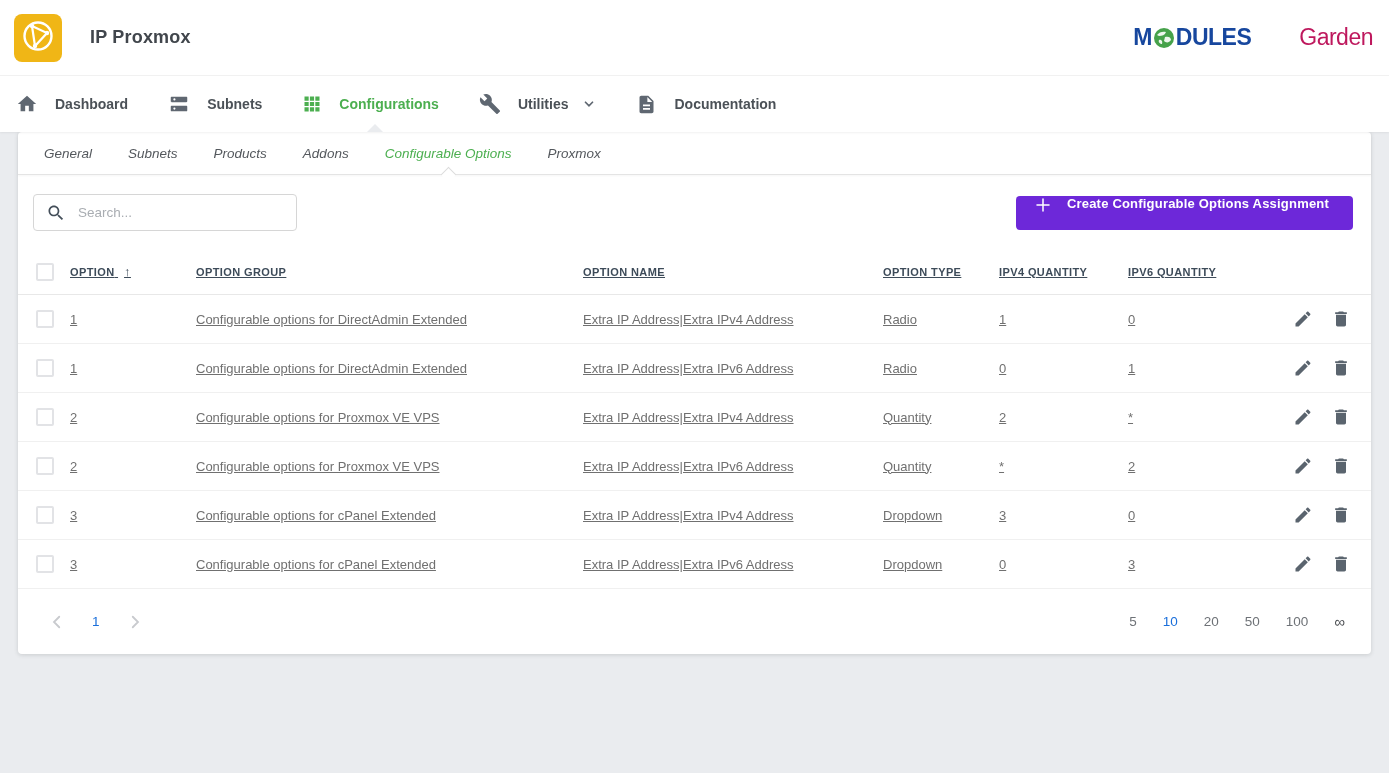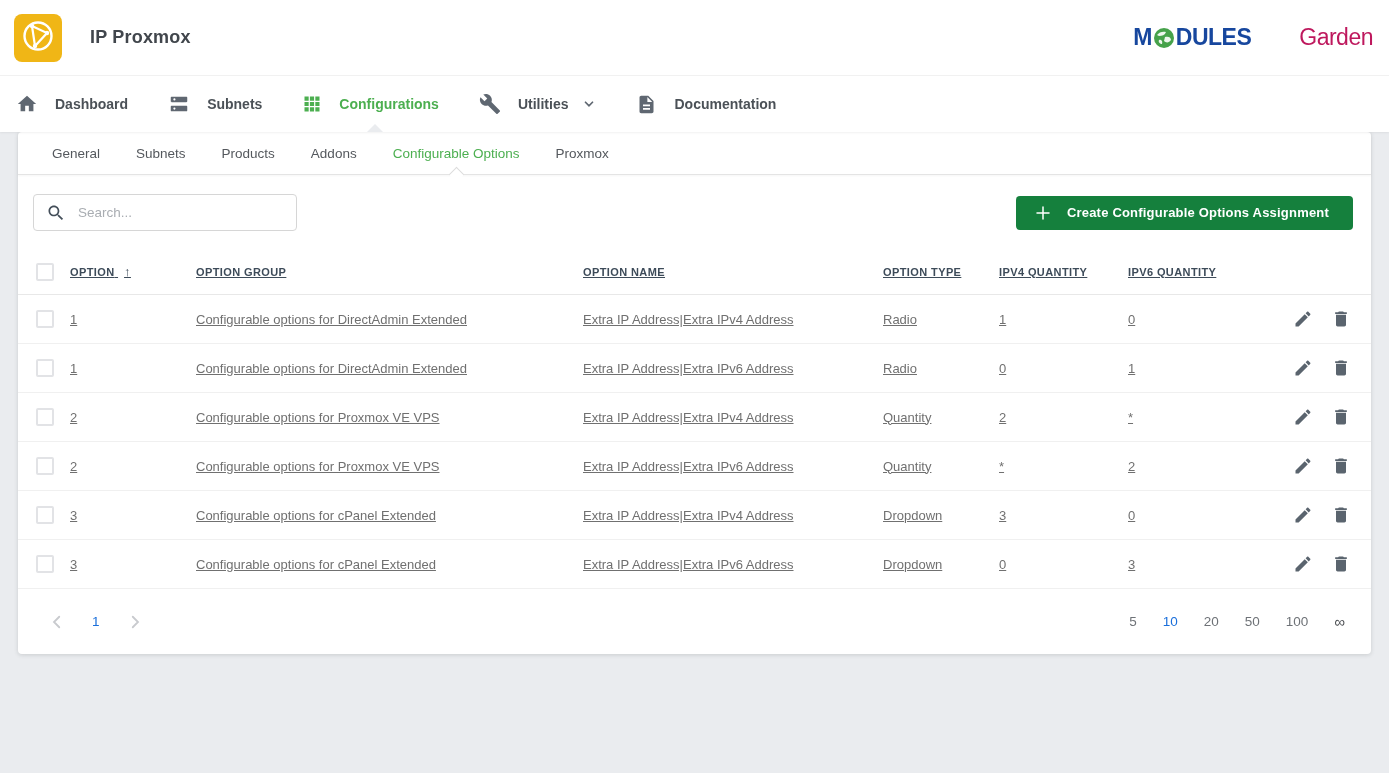--- a/index.html
+++ b/index.html
@@ -28,34 +28,34 @@
 
   
   .main-area { padding:0 18px; }
   .breadcrumb { padding:31px 2px 27px 2px; font-size:17px; font-weight:700; color:#54585d; letter-spacing:.2px; }
   .crumb-sep { margin:0 8px; font-weight:400; color:#6a6e73; }
 
   
   .card { background:#fff; border-radius:4px; box-shadow:0 1px 4px rgba(60,64,67,.18); height:522px; display:flex; flex-direction:column; }
 
   
-  .tab-bar { height:43px; display:flex; align-items:stretch; border-bottom:1px solid #e4e4e4; box-shadow:0 1px 2px rgba(0,0,0,.04); padding-left:16px; }
+  .tab-bar { height:43px; display:flex; align-items:stretch; border-bottom:1px solid #e4e4e4; box-shadow:0 1px 2px rgba(0,0,0,.04); padding-left:8px;font-style:italic; }
   .tab { display:flex; align-items:center; padding:0 18px; font-size:13.5px; color:#54585d; cursor:pointer; position:relative; }
   .tab.active { color:#4caf50; }
   .tab.active::after { content:""; position:absolute; bottom:-6px; left:50%; margin-left:-5px; width:10px; height:10px;
     background:#fff; border-top:1px solid #dcdcdc; border-left:1px solid #dcdcdc; transform:rotate(45deg); }
 
   
   .toolbar { display:flex; align-items:center; padding:19px 18px 18px 15px; }
   .search-box { display:flex; align-items:center; width:264px; height:37px; border:1px solid #d6d6d6; border-radius:4px; padding:0 12px; background:#fff; }
   .search-box .search-icon { display:flex; color:#434e59; margin-right:12px; }
   .search-box input { border:none; outline:none; flex:1; font-size:13.5px; font-family:"Liberation Sans", sans-serif; color:#404040; background:transparent; }
   .search-box input::placeholder { color:#a9adb2; }
-  .create-btn { margin-left:auto; height:34px; background:#15803d; color:#fff; border:none; border-radius:4px;
-    display:flex; align-items:center; padding:0 24px 0 18px; font-size:13px; font-weight:700; cursor:pointer; font-family:"Liberation Sans", sans-serif; letter-spacing:.2px; }
+  .create-btn { margin-left:auto; height:34px; background:#6d28d9; color:#fff; border:none; border-radius:4px;
+    display:flex; align-items:flex-start; padding:0 24px 0 18px; font-size:13px; font-weight:700; cursor:pointer; font-family:"Liberation Sans", sans-serif; letter-spacing:.2px; }
   .create-btn .plus-icon { display:flex; margin-right:15px; }
 
   
   .tbl { display:flex; flex-direction:column; flex:1; }
   .trow { display:flex; align-items:center; height:49px; border-bottom:1px solid #f0f0f0; padding:0 20px 0 18px; }
   .trow.thead { height:46px; border-bottom:1px solid #e8e8e8; }
   .cell { font-size:13px; color:#707070; overflow:hidden; white-space:nowrap;text-decoration:underline; }
   .thead .cell { font-size:11px; font-weight:700; color:#3d4b59; letter-spacing:.4px; }
   .c-check { width:34px; flex:none; display:flex; }
   .checkbox { width:18px; height:18px; border:2px solid #e2e3e6; border-radius:2px; background:#fff; cursor:pointer; }

